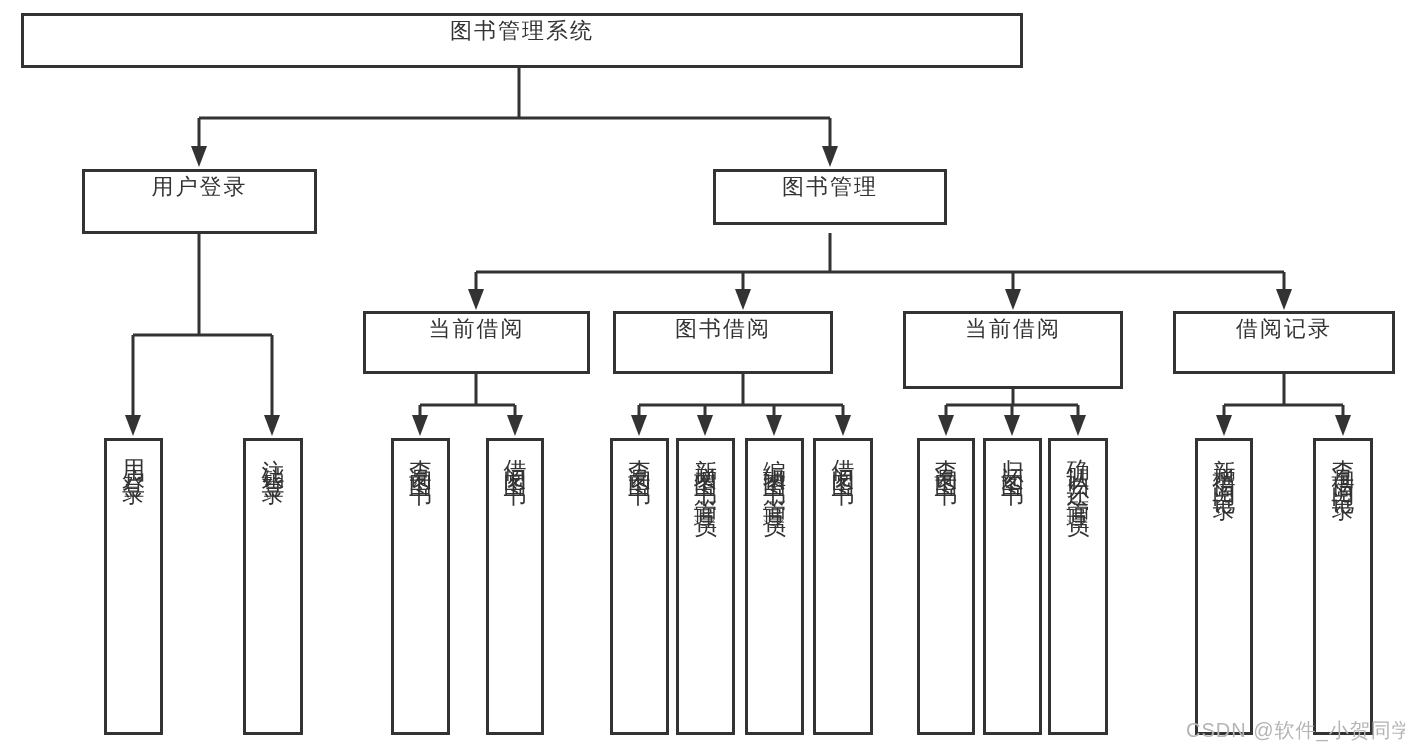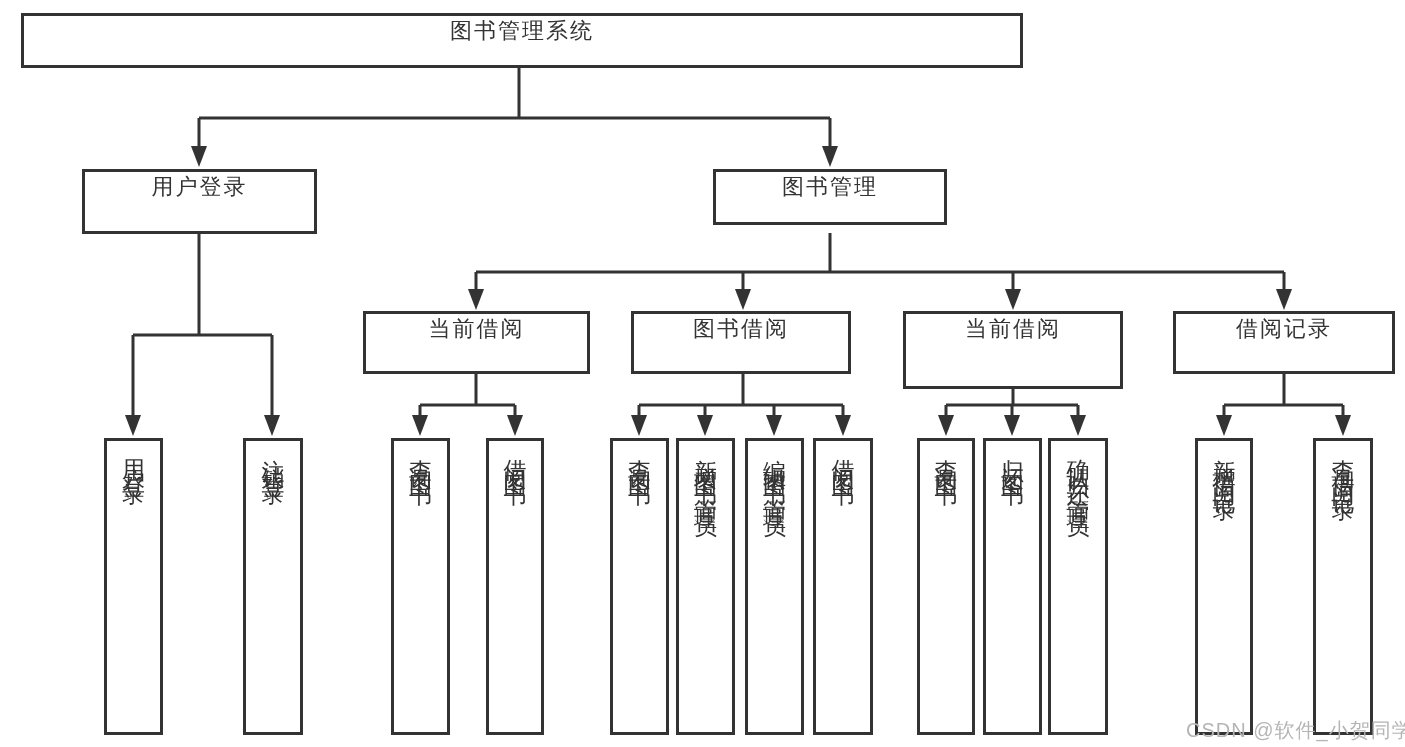--- a/index.html
+++ b/index.html
@@ -89,21 +89,21 @@
   <div class="node h" style="left:82px;top:169px;width:235px;height:65px">
     <span>用户登录</span>
   </div>
   <div class="node h" style="left:713px;top:169px;width:234px;height:56px">
     <span>图书管理</span>
   </div>
 
   <div class="node h" style="left:363px;top:311px;width:227px;height:63px">
     <span>当前借阅</span>
   </div>
-  <div class="node h" style="left:631px;top:311px;width:220px;height:63px">
+  <div class="node h" style="left:613px;top:311px;width:220px;height:63px">
     <span>图书借阅</span>
   </div>
   <div class="node h" style="left:903px;top:311px;width:220px;height:78px">
     <span>当前借阅</span>
   </div>
   <div class="node h" style="left:1173px;top:311px;width:222px;height:63px">
     <span>借阅记录</span>
   </div>
 
   <div class="node v" style="left:104px;top:438px;width:59px;height:297px">

